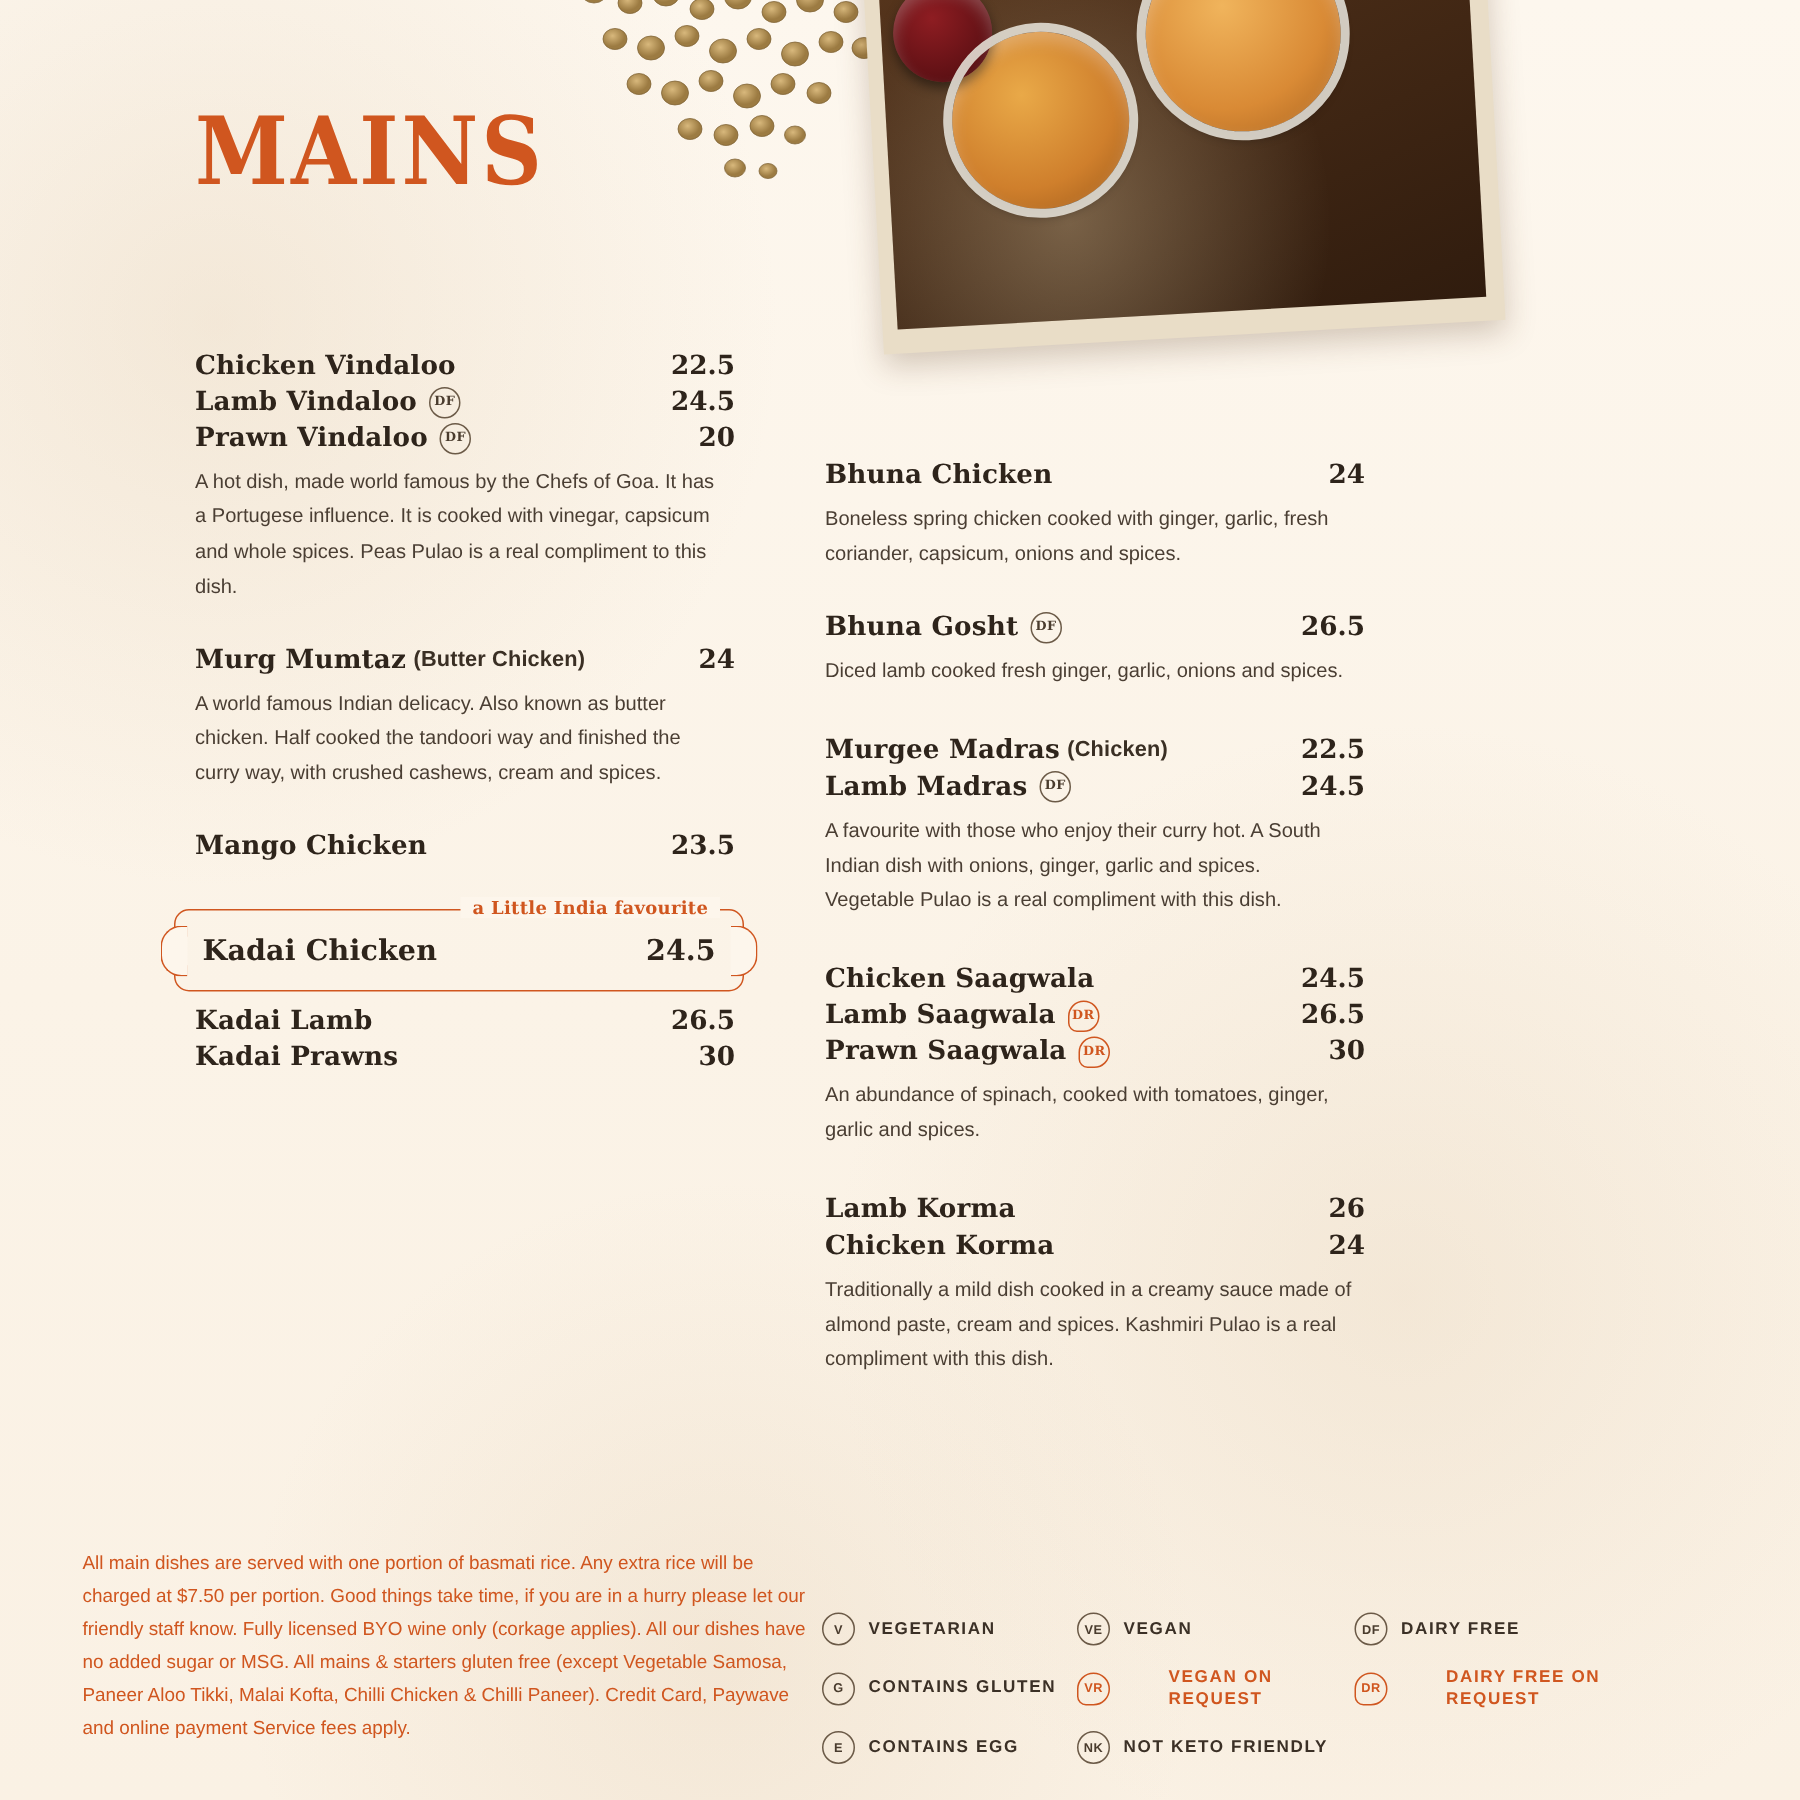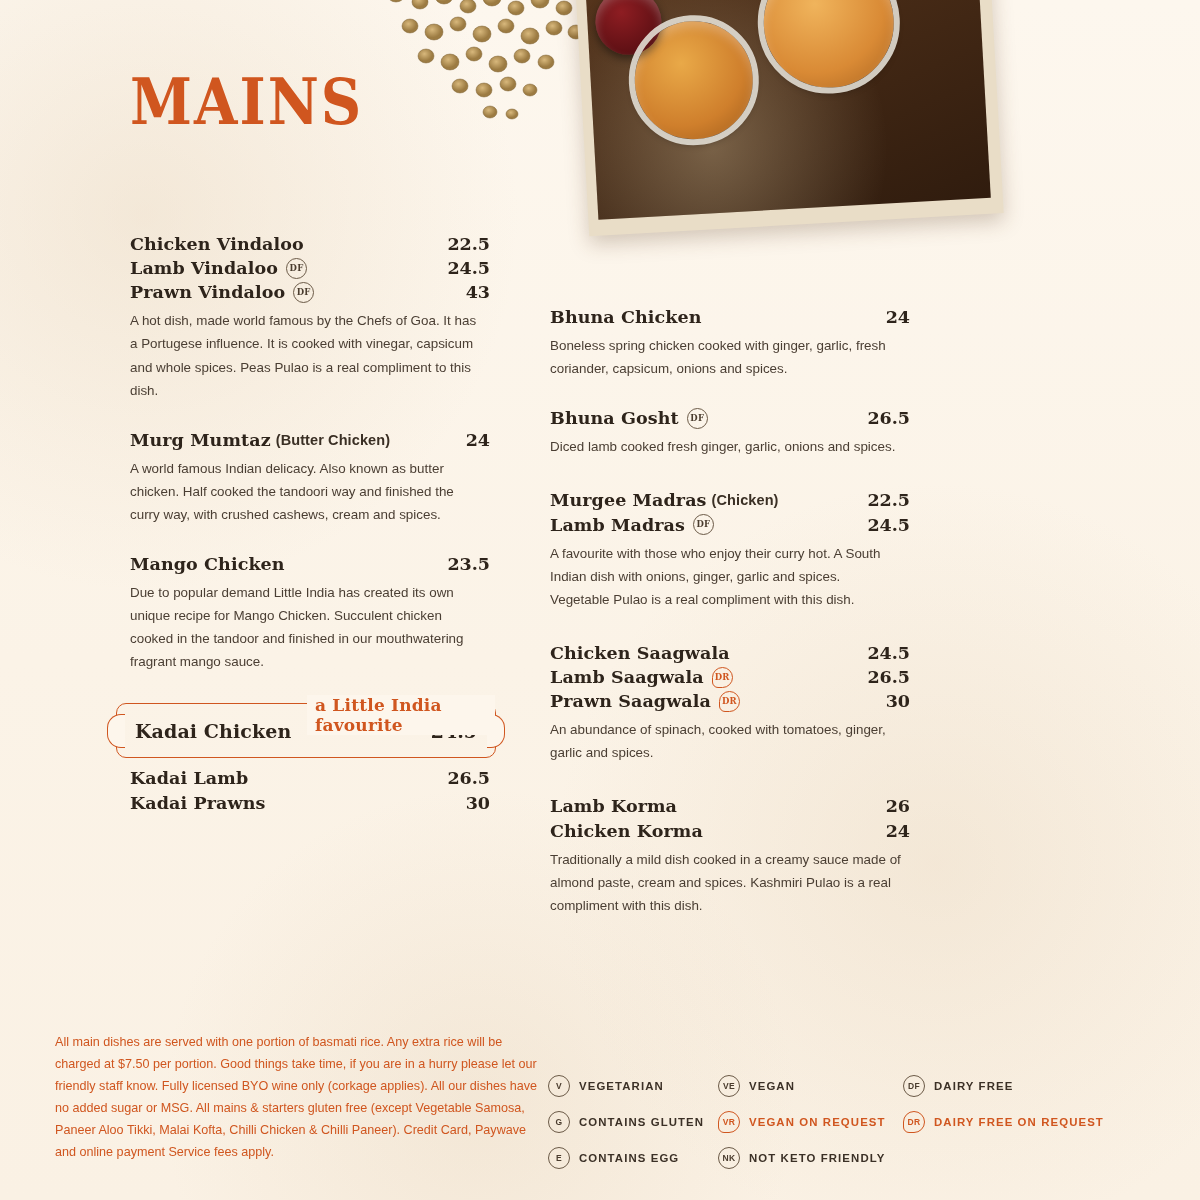--- a/index.html
+++ b/index.html
@@ -142,21 +142,21 @@
     padding: 14px 18px 13px 18px;
     border: 1.6px solid #d0561f;
     border-radius: 10px;
     width: 380px;
     margin-left: -14px;
   }
   .fav-label {
     position: absolute; top: -9px; left: 190px;
     background: #fdf6ec;
     padding: 0 8px;
-    font-size: 17px;
+    font-size: 12px;
     font-weight: bold;
     color: #d0561f;
     letter-spacing: 0.2px;
     font-family: "DejaVu Serif", serif;
   }
   .fav-wrap .dish { font-size: 19px; }
   .fav-wrap .price { font-size: 19px; }
   .fav-ear {
     position: absolute; top: 50%; width: 18px; height: 34px;
     transform: translateY(-50%);
@@ -185,21 +185,21 @@
     align-items: center;
   }
   .legend-item { display: flex; align-items: center; gap: 9px; }
   .legend-item .lbl {
     font-size: 11.4px;
     font-weight: bold;
     letter-spacing: 1.1px;
     color: #3b3026;
     line-height: 1.28;
   }
-  .legend-item .lbl.orange { color: #d0561f; }
+  .legend-item .lbl.orange { color: #d0561f; margin-left: 30px; }
   .legend-item .tag { width: 22px; height: 22px; flex: 0 0 22px; }
 </style>
 </head>
 <body>
 
 <div class="paper-texture"></div>
 
 <svg class="seeds" viewBox="0 0 290 230">
   <defs>
     <radialGradient id="sd" cx="40%" cy="35%">
@@ -286,42 +286,41 @@
           <span>Lamb Vindaloo</span>
           <span class="tag">DF</span>
         </div>
         <div class="price">24.5</div>
       </div>
       <div class="row">
         <div class="dish">
           <span>Prawn Vindaloo</span>
           <span class="tag">DF</span>
         </div>
-        <div class="price">43</div>
+        <div class="price">20</div>
       </div>
       <div class="desc">A hot dish, made world famous by the Chefs of Goa. It has a Portugese influence. It is cooked with vinegar, capsicum and whole spices. Peas Pulao is a real compliment to this dish.</div>
     </div>
     <div class="block">
       <div class="row">
         <div class="dish">
           <span>Murg Mumtaz</span>
           <span class="paren">(Butter Chicken)</span>
         </div>
         <div class="price">24</div>
       </div>
       <div class="desc">A world famous Indian delicacy. Also known as butter chicken. Half cooked the tandoori way and finished the curry way, with crushed cashews, cream and spices.</div>
     </div>
     <div class="block">
       <div class="row">
         <div class="dish">
           <span>Mango Chicken</span>
         </div>
         <div class="price">23.5</div>
       </div>
-      <div class="desc">Due to popular demand Little India has created its own unique recipe for Mango Chicken. Succulent chicken cooked in the tandoor and finished in our mouthwatering fragrant mango sauce.</div>
     </div>
     <div class="fav-wrap">
       <div class="fav-ear left"></div>
       <div class="fav-ear right"></div>
       <div class="fav-label">a Little India favourite</div>
       <div class="row">
         <div class="dish">
           <span>Kadai Chicken</span>
         </div>
         <div class="price">24.5</div>

